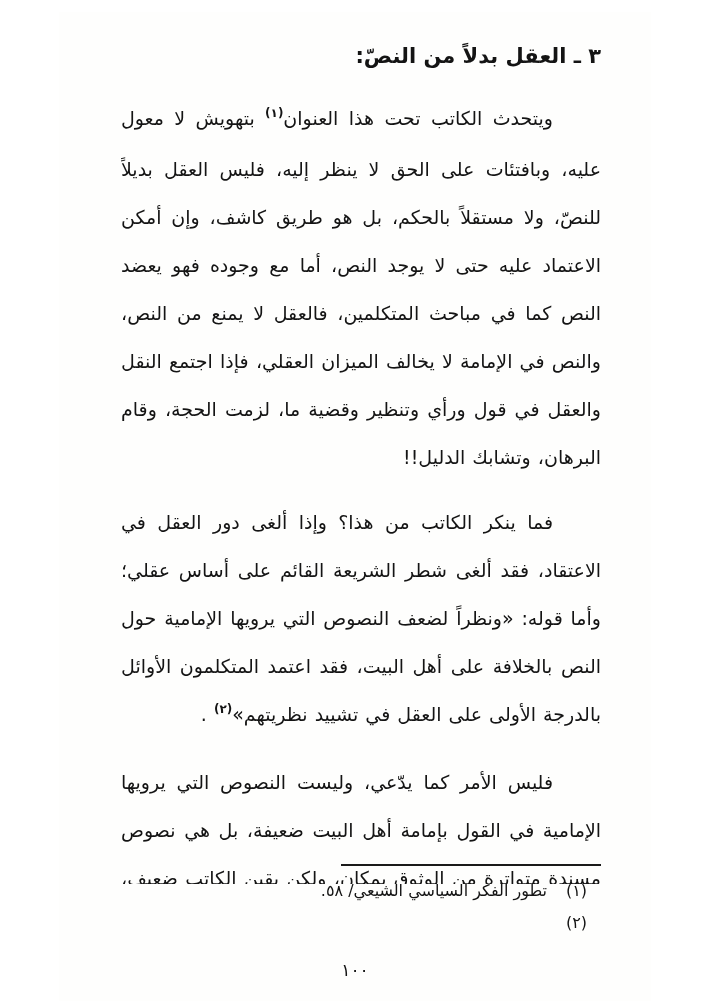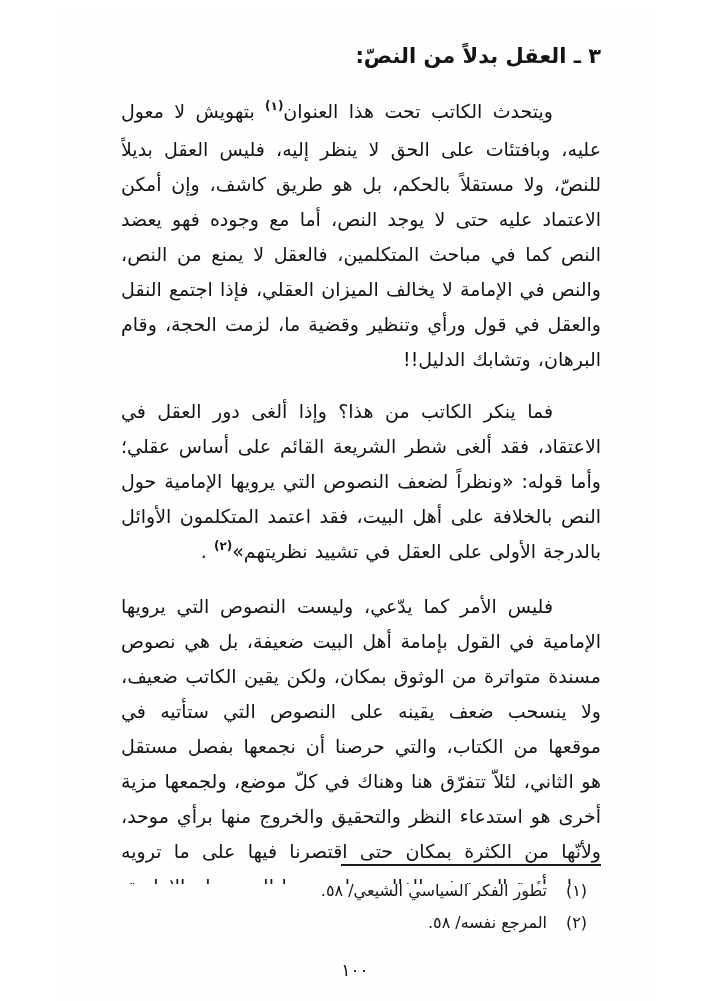--- a/index.html
+++ b/index.html
@@ -26,21 +26,21 @@
     margin: 4px 0 22px 0;
     line-height: 32px;
   }
   .body-text {
     height: 790px;
     overflow: hidden;
   }
   .body-text p.para {
     margin: 0 0 17px 0;
     font-size: 19px;
-    line-height: 35px;
+    line-height: 48px;
     text-align: justify;
     text-indent: 48px;
     word-spacing: 1px;
   }
   .fnref {
     font-size: 12px;
     position: relative;
     top: -8px;
     font-weight: bold;
     white-space: nowrap;
@@ -98,19 +98,18 @@
   <div class="footnotes">
     <div class="fn-sep"></div>
 
     <div class="fn-item">
       <span class="fn-marker">(١)</span>
       <span class="fn-text">تطور الفكر السياسي الشيعي/ ٥٨.</span>
     </div>
 
     <div class="fn-item">
       <span class="fn-marker">(٢)</span>
-      <span class="fn-text">المرجع نفسه/ ٥٨.</span>
     </div>
   </div>
 
   <div class="page-number">١٠٠</div>
 
 </div>
 
 </body></html>

